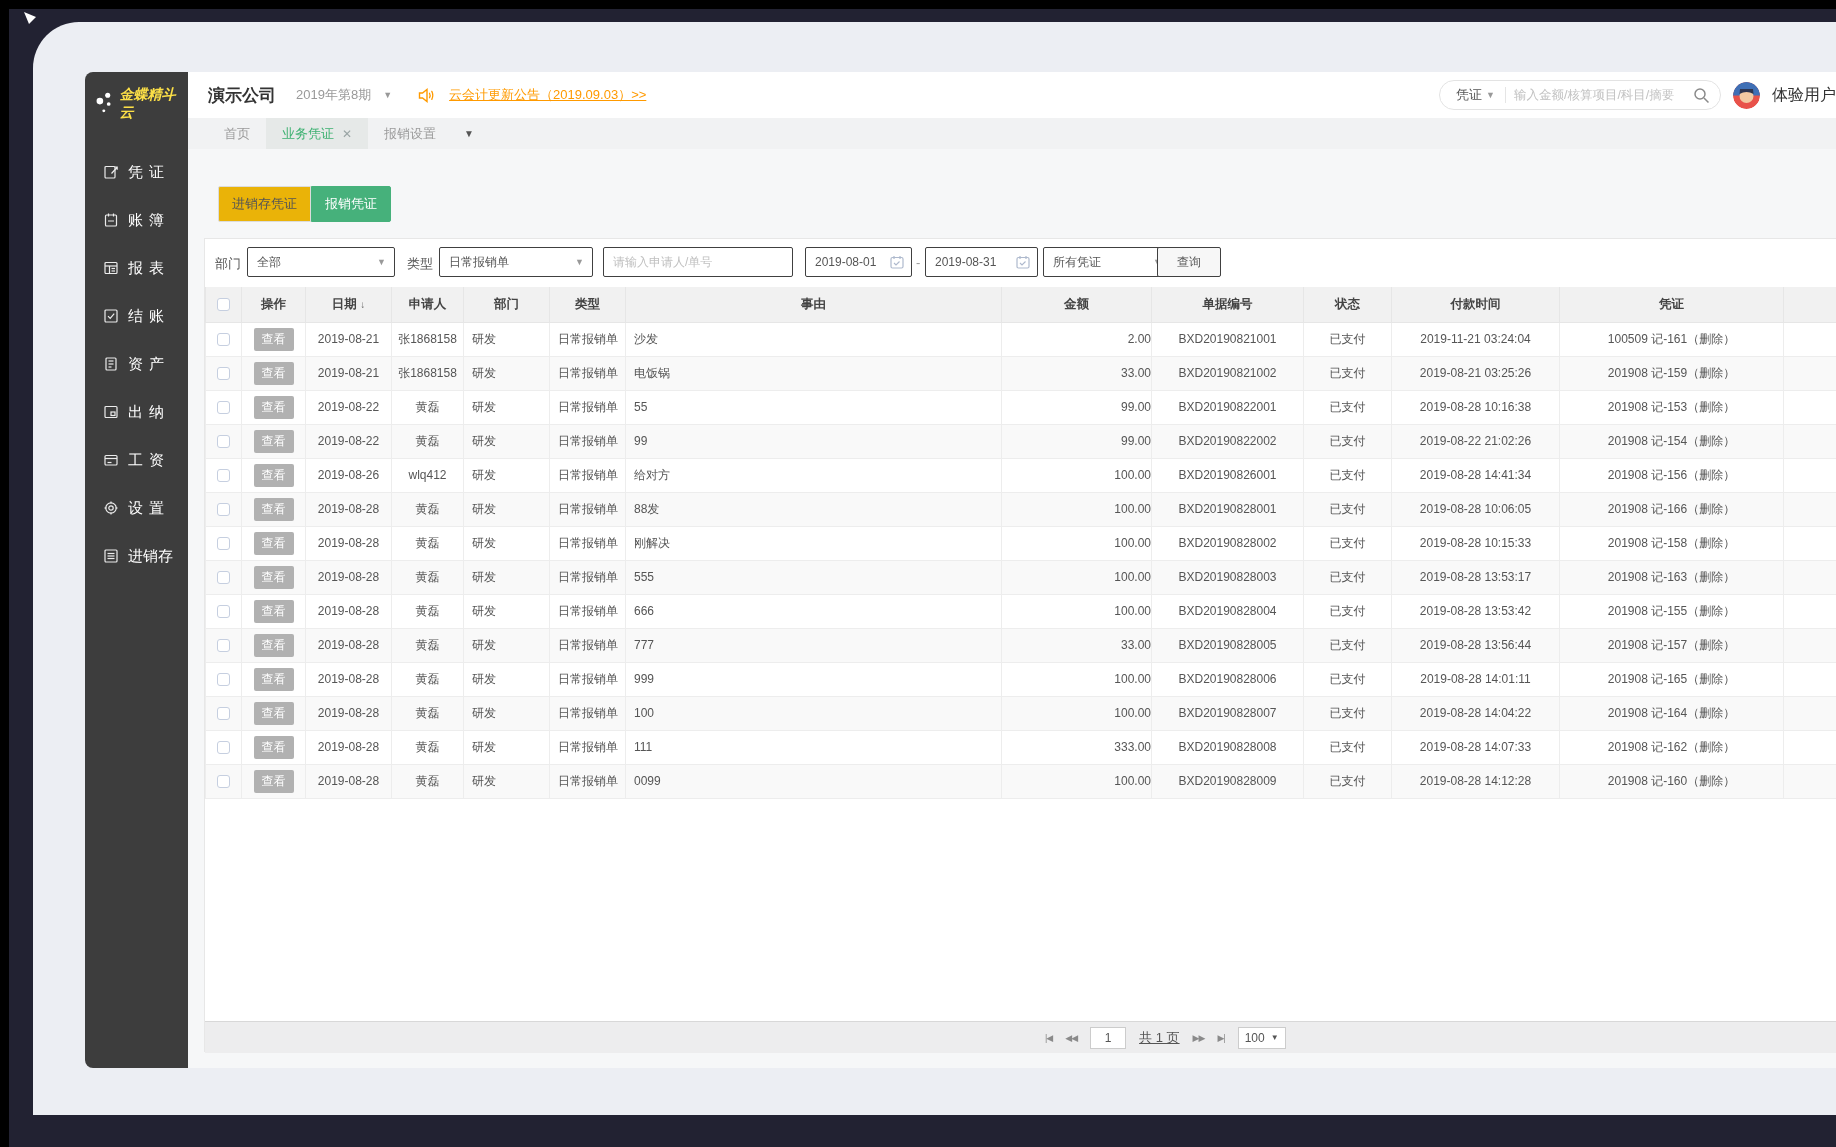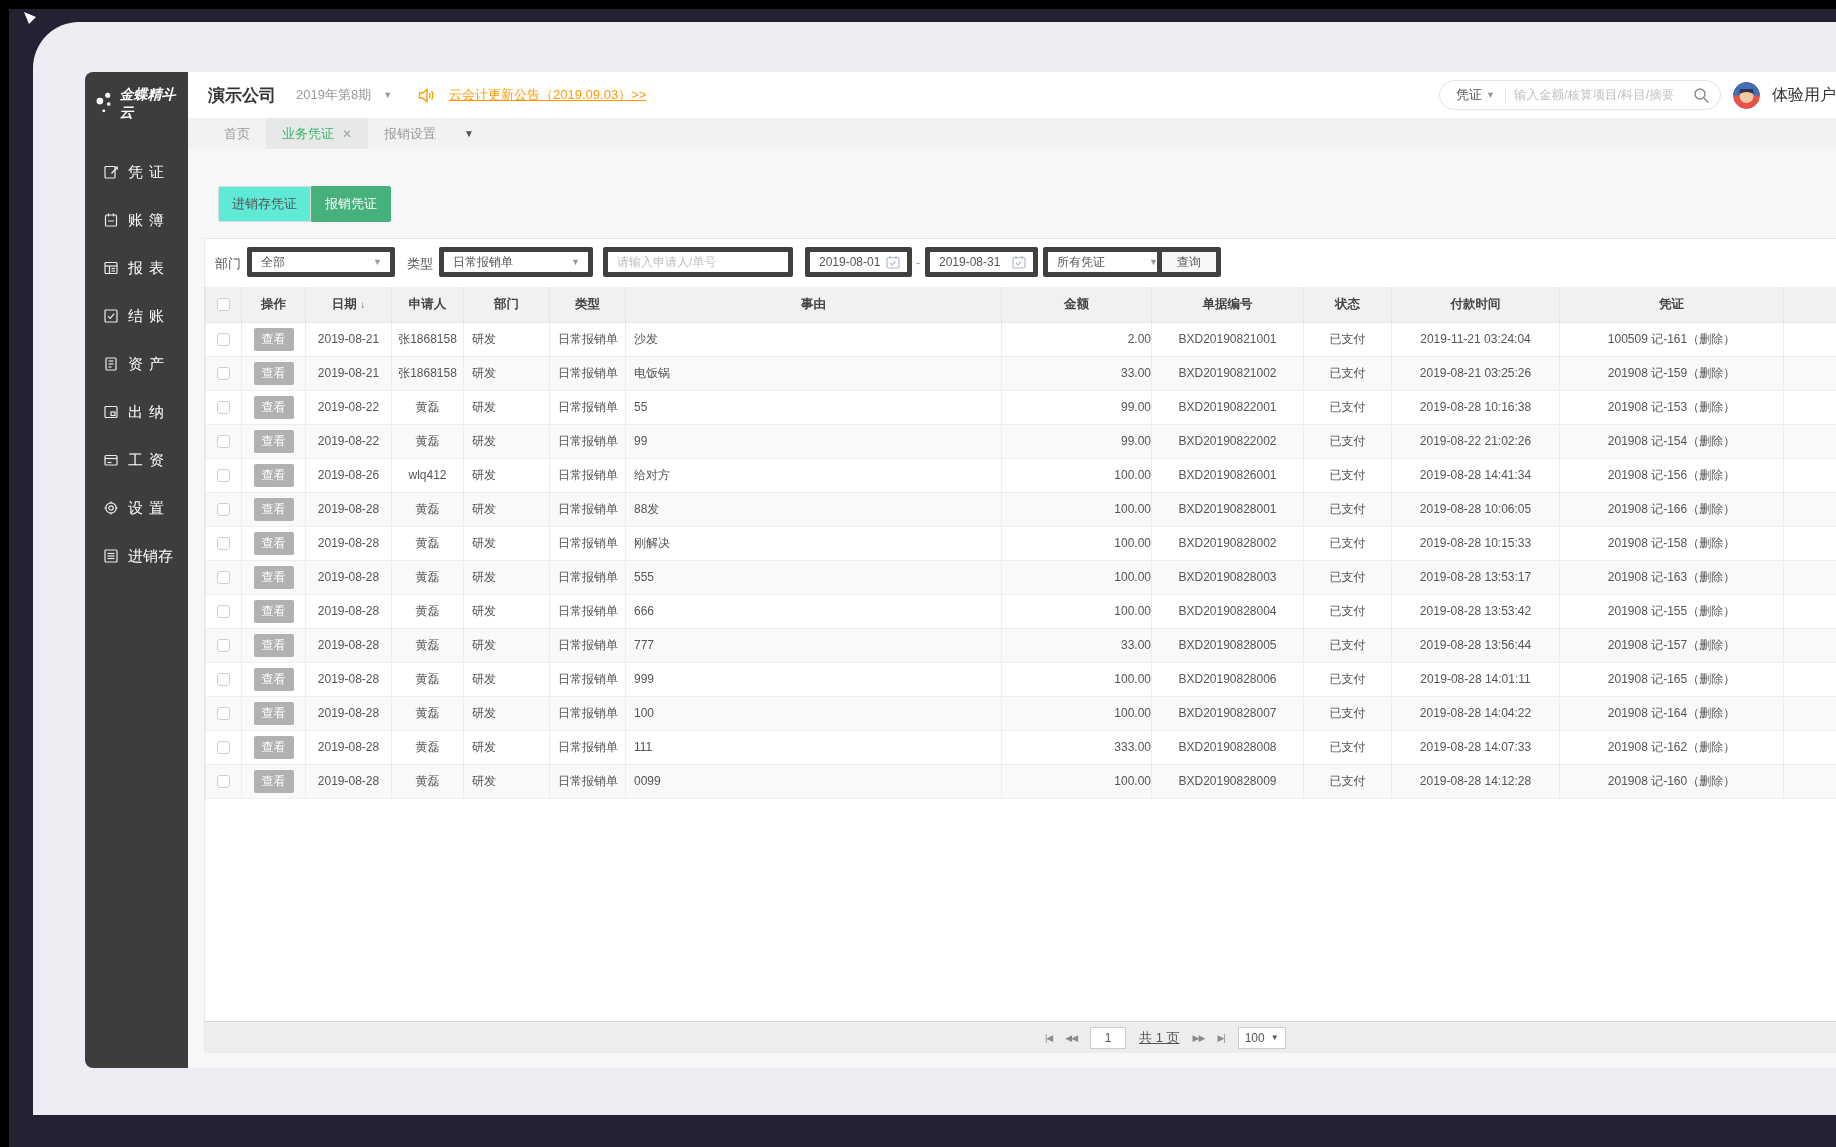--- a/index.html
+++ b/index.html
@@ -7,21 +7,21 @@
     font-family: "Liberation Sans", "DejaVu Sans", sans-serif; }
   .frame { position:absolute; left:9px; top:9px; right:0; bottom:0; background:#222232; }
   .cursor { position:absolute; left:24px; top:12px; }
   .window { position:absolute; left:33px; top:22px; width:1803px; height:1093px;
     background:#eceef3; border-radius:46px 0 0 0; overflow:hidden; }
 
   
   .sidebar { position:absolute; left:52px; top:50px; width:103px; height:996px;
     background:#3d3d3d; border-radius:8px 0 0 8px; }
   .logo { display:flex; align-items:center; gap:5px; padding:14px 0 0 10px; }
-  .logo-text { color:#ffffff; font-size:14px; font-weight:bold; font-style:italic; letter-spacing:0; }
+  .logo-text { color:#fde047; font-size:14px; font-weight:bold; font-style:italic; letter-spacing:0; }
   .side-menu { margin-top:26px; }
   .side-item { height:48px; display:flex; align-items:center; gap:9px; padding-left:18px;
     color:#fff; font-size:15px; cursor:pointer; }
   .side-item svg { flex:0 0 auto; }
 
   
   .hdr { position:absolute; left:155px; top:50px; right:0; height:46px; background:#fff;
     display:flex; align-items:center; padding-left:20px;gap:8px; }
   .company { font-size:17px; font-weight:bold; color:#333; }
   .period { margin-left:12px; font-size:13px; color:#999; }
@@ -41,29 +41,29 @@
     display:flex; align-items:stretch; padding-left:20px; }
   .tab { display:flex; align-items:center; padding:0 16px; font-size:13px; color:#9b9b9b; cursor:pointer; }
   .tab.active { background:#e6e9e8; color:#3db171; }
   .tab .x { margin-left:8px; color:#9aa5a5; font-size:12px; }
   .tab-caret { display:flex; align-items:center; padding:0 12px; color:#555; font-size:10px; cursor:pointer; }
 
   .content { position:absolute; left:155px; top:127px; right:0; height:919px; background:#f6f7f8; }
 
   .seg { position:absolute; left:30px; top:37px; display:flex; }
   .seg-btn { height:36px; padding:0 13px; font-size:13px; display:flex; align-items:center;
-    background:#5eead4; border:1px solid #dcdcdc; color:#555; cursor:pointer; border-radius:2px 0 0 2px; }
+    background:#eab308; border:1px solid #dcdcdc; color:#555; cursor:pointer; border-radius:2px 0 0 2px; }
   .seg-btn.active { background:#46b17b; border-color:#46b17b; color:#fff; border-radius:0 2px 2px 0; }
 
   .panel { position:absolute; left:16px; top:89px; right:-30px; height:814px; background:#fff;
     border:1px solid #e7e7e7; }
 
   .filters { position:absolute; left:0; top:8px; height:30px; width:100%; }
   .flabel { position:absolute; top:8px; font-size:13px; color:#555; }
-  .fbox { position:absolute; top:0; height:30px; border:5px solid #404040; border-radius:2px;
+  .fbox { position:absolute; top:0; height:30px; border:1px solid #404040; border-radius:2px;
     background:#fff; font-size:12px; color:#555; display:flex; align-items:center; padding:0 9px; }
   .fbox .sel-caret { position:absolute; right:8px; font-size:9px; color:#999; }
   .fbox input { border:none; outline:none; width:100%; font-size:12px; color:#555;
     font-family:inherit; background:transparent; }
   .fbox input::placeholder { color:#c0c0c0; }
   .cal { position:absolute; right:7px; }
   .dash { position:absolute; top:8px; font-size:13px; color:#999; }
   .query-btn { justify-content:center; background:#f7f7f7; cursor:pointer; }
 
   

